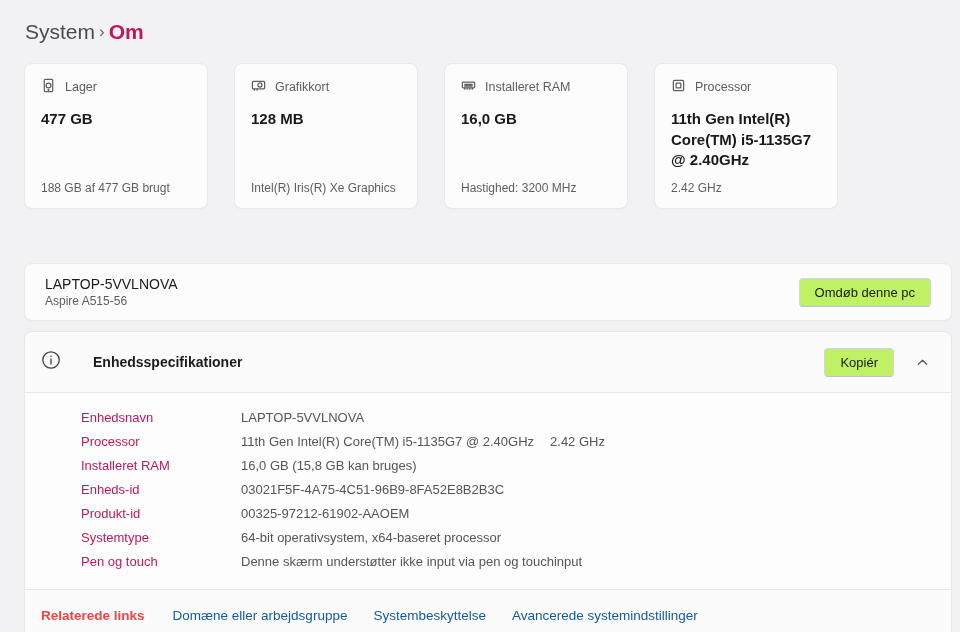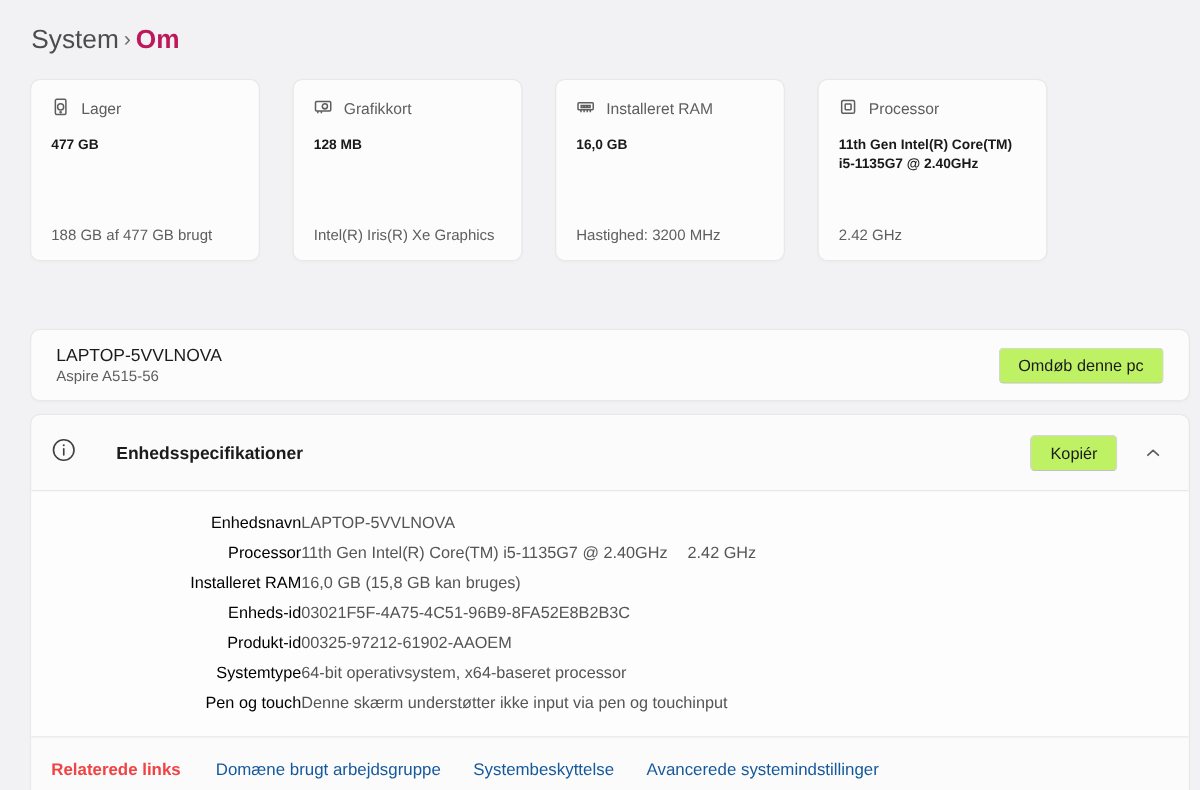--- a/index.html
+++ b/index.html
@@ -23,21 +23,21 @@
     width:184px; height:146px;
     background:#fcfcfc;
     border:1px solid #e9e8e7;
     border-radius:8px;
     padding:14px 16px 13px 16px;
     display:flex; flex-direction:column;
     box-shadow:0 1px 2px rgba(0,0,0,0.02);
   }
   .card-head { display:flex; align-items:center; gap:9px; color:#5e5e5e; font-size:12.5px; }
   .card-head svg { flex:0 0 auto; }
-  .card-value { margin-top:13px; font-size:11px; font-weight:700; color:#191919; line-height:1.38; }
+  .card-value { margin-top:13px; font-size:15px; font-weight:700; color:#191919; line-height:1.38; }
   .card-detail { margin-top:auto; font-size:12px; color:#5e5e5e; }
 
   
   .panel {
     margin:0 8px 0 24px;
     background:#fcfcfc;
     border:1px solid #e9e8e7;
     border-radius:8px;
     box-shadow:0 1px 2px rgba(0,0,0,0.02);
   }
@@ -74,21 +74,21 @@
   .spec-title { font-size:14px; color:#1b1b1b; margin-left:32px;font-weight:bold; }
   .spec-header-right { margin-left:auto; display:flex; align-items:center; gap:18px; }
   .chevron-btn { background:none; border:none; cursor:pointer; padding:4px; display:flex; }
 
   .spec-body {
     background:#fdfdfd;
     border-top:1px solid #e9e8e7;
     padding:13px 16px 15px 56px;
   }
   .spec-row { display:flex; font-size:13px; line-height:24px; }
-  .spec-label { width:160px; flex:0 0 160px; color:#000000;text-align:right; }
+  .spec-label { width:160px; flex:0 0 160px; color:#be185d; }
   .spec-value { color:#555555; }
   .spec-value-extra { color:#555555; margin-left:16px; }
 
   .spec-footer {
     border-top:1px solid #e9e8e7;
     height:52px;
     display:flex; align-items:center;
     padding:0 16px;
     background:#fbfbfb;
   }
@@ -227,19 +227,19 @@
     </div>
     <div class="spec-row">
       <span class="spec-label">Pen og touch</span>
       <span class="spec-value">Denne skærm understøtter ikke input via pen og touchinput</span>
     </div>
   </div>
 
   <div class="spec-footer">
     <span class="footer-title">Relaterede links</span>
     <span class="footer-links">
-      <a class="footer-link">Domæne brugt arbejdsgruppe</a>
+      <a class="footer-link">Domæne eller arbejdsgruppe</a>
       <a class="footer-link">Systembeskyttelse</a>
       <a class="footer-link">Avancerede systemindstillinger</a>
     </span>
   </div>
 
 </div>
 
 </body></html>

